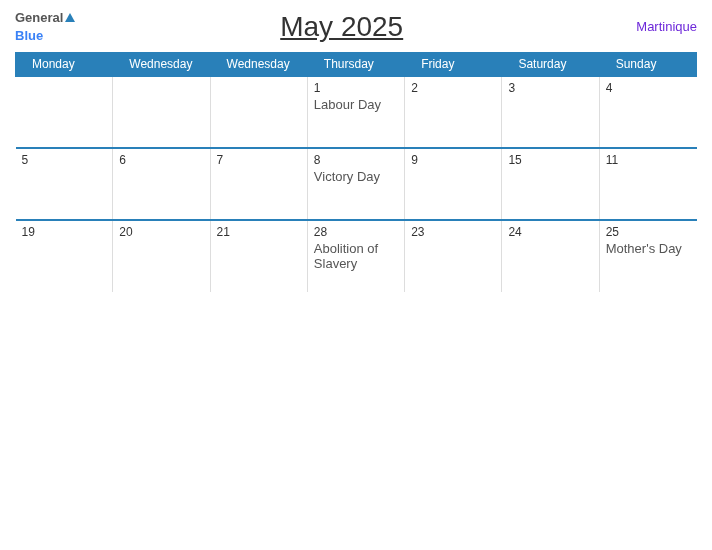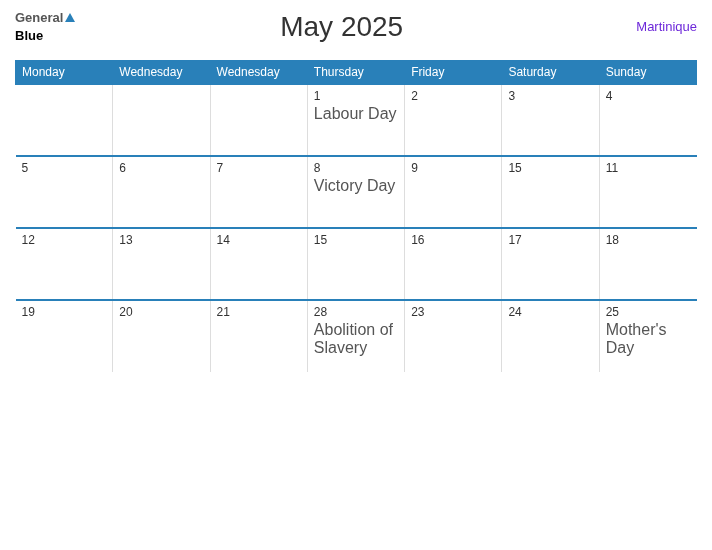--- a/index.html
+++ b/index.html
@@ -13,45 +13,46 @@
     .page {
       width: 712px;
       height: 550px;
       background: #fff;
       padding: 10px 15px;
     }
     .header {
       display: flex;
       align-items: center;
       justify-content: space-between;
-      margin-bottom: 16px;
+      margin-bottom: 8px;
     }
     .month-title {
       font-size: 28px;
       font-weight: normal;
       color: #333;
       text-align: center;
       flex: 1;
+      text-decoration: underline;
     }
     .region {
       font-size: 13px;
       color: #6d28d9;
       text-align: right;
       min-width: 90px;
     }
     .calendar {
       width: 100%;
       border-collapse: collapse;
     }
     .calendar thead tr th {
       background-color: #2980b9;
       color: #fff;
       font-size: 12px;
       font-weight: normal;
-      padding: 4px 6px;
+      padding: 4px 16px;
       text-align: left;
       border: 1px solid #2980b9;
     }
     .calendar tbody tr {
       border-top: 2px solid #2980b9;
     }
     .calendar tbody tr td {
       vertical-align: top;
       padding: 4px 6px;
       font-size: 12px;
@@ -66,38 +67,38 @@
     }
     .calendar tbody tr td:last-child {
       border-right: none;
     }
     .day-number {
       font-size: 12px;
       color: #333;
       display: block;
     }
     .day-event {
-      font-size: 16px;
+      font-size: 13px;
       color: #555;
       display: block;
       margin-top: 2px;
     }
     .logo-row {
       display: flex;
       align-items: center;
     }
     .logo-text-general {
       font-size: 13px;
       font-weight: bold;
       color: #555;
     }
     .logo-text-blue {
       font-size: 13px;
       font-weight: bold;
-      color: #000000;
+      color: #3b82f6;
     }
   </style>
 </head>
 <body>
 
 <div class="page">
   <div class="header">
     <div class="logo-row">
       <div>
         <div style="display:flex;align-items:center;line-height:1.2;">
@@ -163,43 +164,20 @@
           </td>
           <td>
             <span class="day-number">15</span>
           </td>
           <td>
             <span class="day-number">11</span>
           </td>
         </tr>
         <tr>
           <td>
-            <span class="day-number">12</span>
-          </td>
-          <td>
-            <span class="day-number">13</span>
-          </td>
-          <td>
-            <span class="day-number">14</span>
-          </td>
-          <td>
-            <span class="day-number">15</span>
-          </td>
-          <td>
-            <span class="day-number">16</span>
-          </td>
-          <td>
-            <span class="day-number">17</span>
-          </td>
-          <td>
-            <span class="day-number">18</span>
-          </td>
-        </tr>
-        <tr>
-          <td>
             <span class="day-number">19</span>
           </td>
           <td>
             <span class="day-number">20</span>
           </td>
           <td>
             <span class="day-number">21</span>
           </td>
           <td>
             <span class="day-number">28</span>

